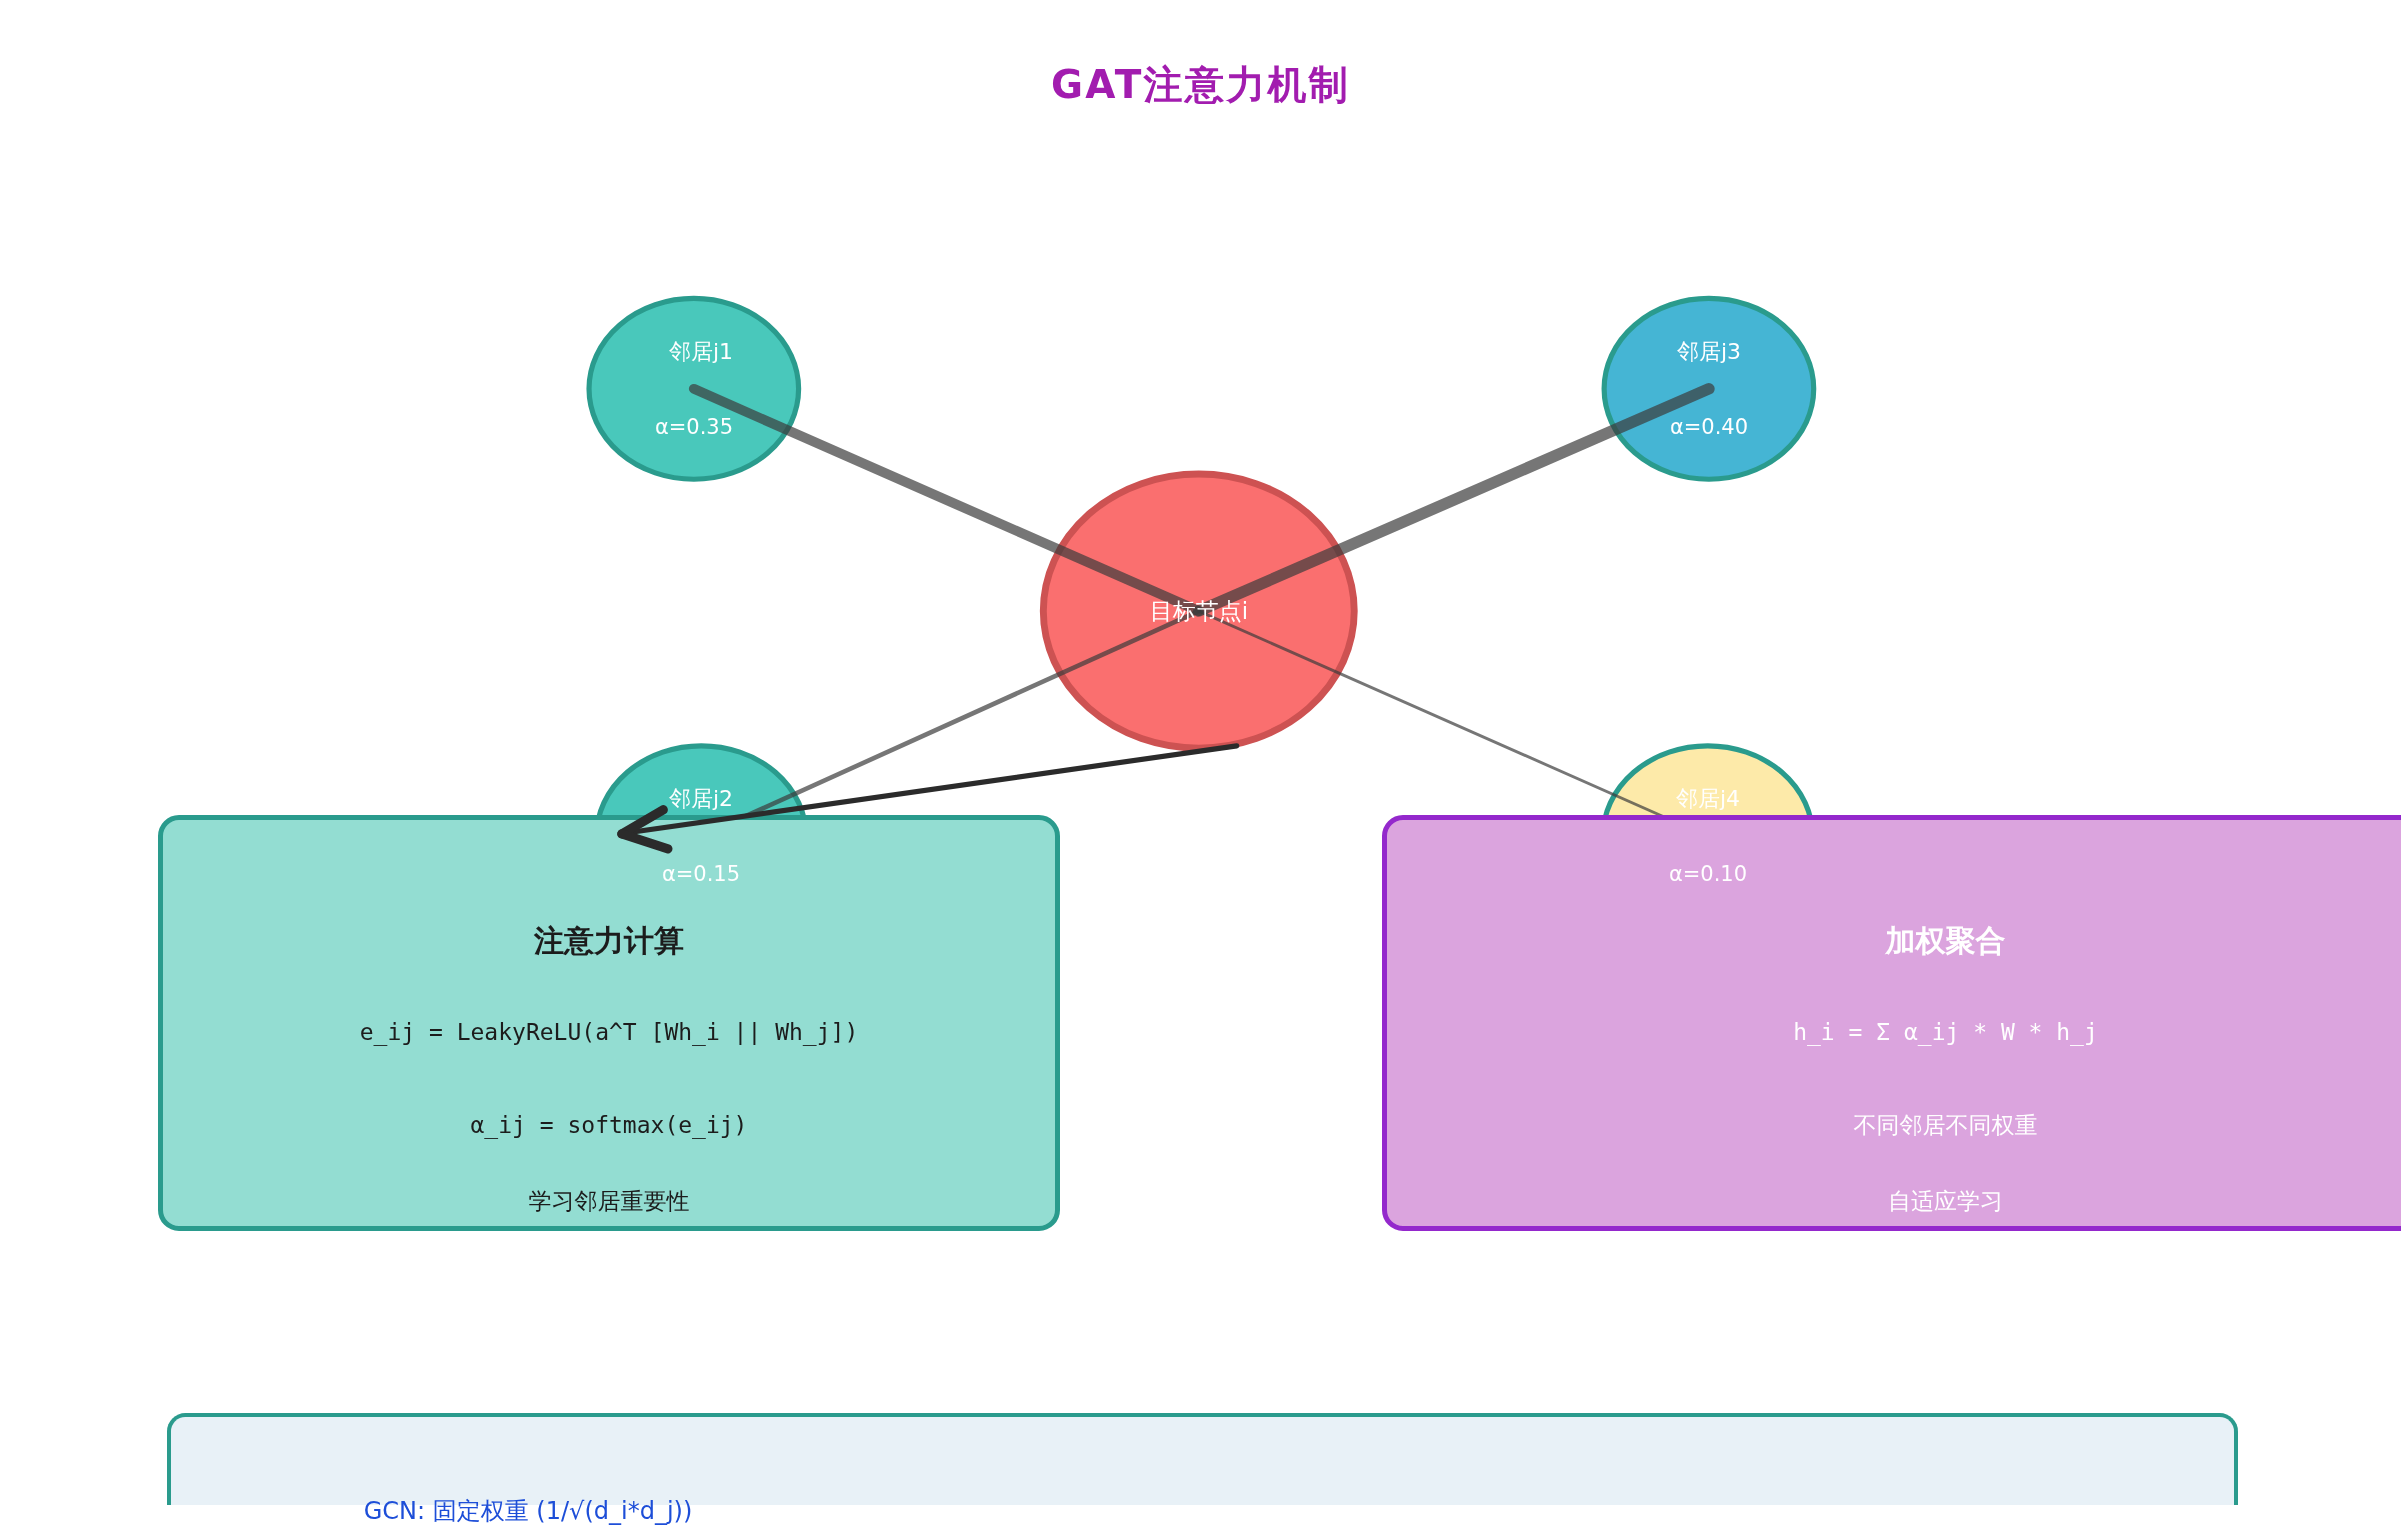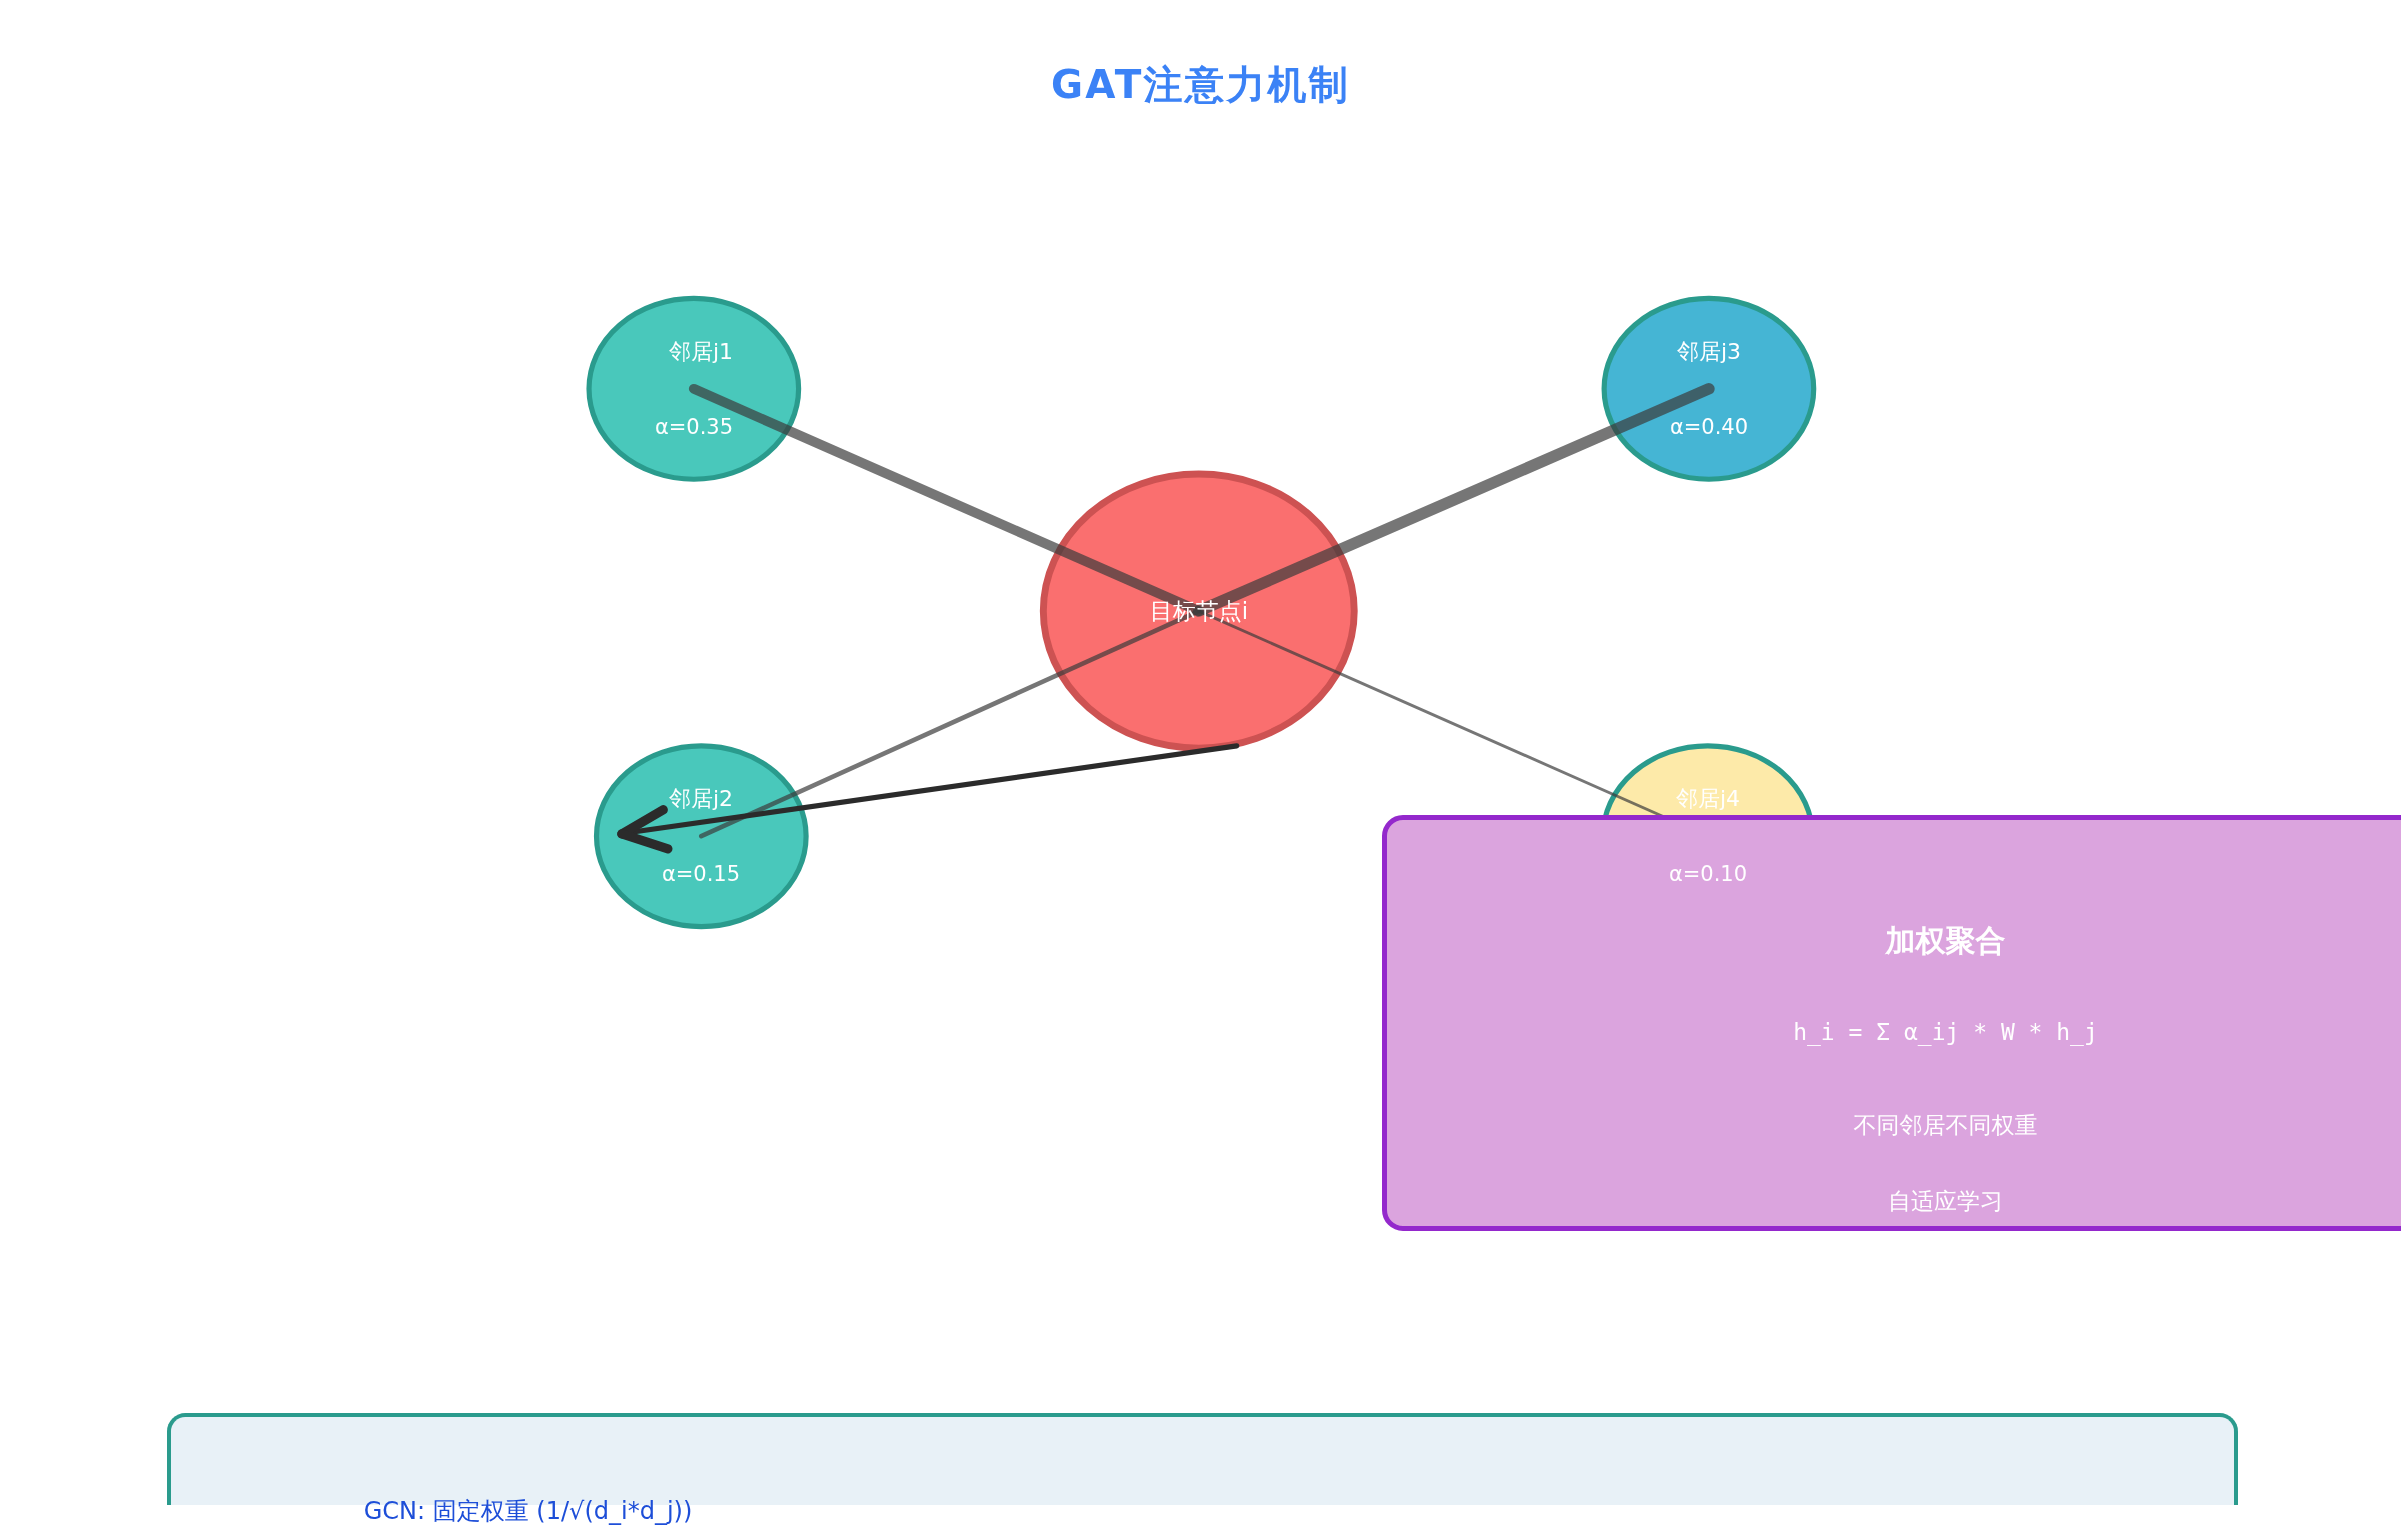--- a/index.html
+++ b/index.html
@@ -1,20 +1,20 @@
 <!DOCTYPE html>
 <html style="font-size:9.2px"><head>
 <meta charset="utf-8">
 <style>
   html,body{margin:0;padding:0;background:#ffffff;}
   .canvas{position:relative;width:2401px;height:1540px;background:#ffffff;overflow:hidden;
           font-family:"DejaVu Sans",sans-serif;color:#1c1c1c;}
   .layer{position:absolute;left:0;top:0;width:2401px;height:1540px;}
   .figure-title{position:absolute;left:0;top:58px;width:2401px;text-align:center;
-                font-size:39px;font-weight:600;letter-spacing:2.3px;color:#3b82f6;}
+                font-size:39px;font-weight:600;letter-spacing:2.3px;color:#a21caf;}
   
   .box{position:absolute;box-sizing:border-box;}
   .box-attention{left:158px;top:815px;width:902px;height:416px;background:#93ddd2;
                  border:5.8px solid #2a9b8d;border-radius:21px;}
   .box-aggregation{left:1342px;top:815px;width:1127px;height:416px;background:#dba4de;
                    border:5.8px solid #9428cc;border-radius:21px;color:#ffffff;margin-left:40px;}
   .box-comparison{left:167px;top:1413px;width:2071px;height:92px;background:#e8f1f7;
                   border:4.6px solid #2a9b8d;border-bottom:none;border-radius:18.4px 18.4px 0 0;}
   .box-line{position:absolute;left:0;width:100%;text-align:center;}
   .bl-title{top:101px;font-size:30px;font-weight:bold;line-height:40px;}
@@ -51,20 +51,26 @@
     <ellipse cx="1218" cy="1452" rx="182" ry="157" fill="#49c8bb" stroke="#2a9b8d" stroke-width="9"></ellipse>
     <ellipse cx="2966" cy="1452" rx="182" ry="157" fill="#fdeaa9" stroke="#2a9b8d" stroke-width="9"></ellipse>
     <ellipse cx="2082" cy="1061" rx="270" ry="238" fill="#fa6f6f" stroke="#cd5252" stroke-width="12"></ellipse>
 
     <line x1="1205" y1="675" x2="2082" y2="1061" stroke="rgba(60,60,60,0.70)" stroke-width="17" stroke-linecap="round"></line>
     <line x1="2968" y1="675" x2="2082" y2="1061" stroke="rgba(60,60,60,0.70)" stroke-width="20" stroke-linecap="round"></line>
     <line x1="1218" y1="1452" x2="2082" y2="1061" stroke="rgba(60,60,60,0.70)" stroke-width="8" stroke-linecap="round"></line>
     <line x1="2966" y1="1452" x2="2082" y2="1061" stroke="rgba(60,60,60,0.70)" stroke-width="5" stroke-linecap="round"></line>
   </svg>
 
+  <div class="box box-attention">
+    <div class="box-line bl-title">注意力计算</div>
+    <div class="box-line bl-f1">e_ij = LeakyReLU(a^T [Wh_i || Wh_j])</div>
+    <div class="box-line bl-f2">α_ij = softmax(e_ij)</div>
+    <div class="box-line bl-note">学习邻居重要性</div>
+  </div>
 
   <div class="box box-aggregation">
     <div class="box-line bl-title">加权聚合</div>
     <div class="box-line bl-f1">h_i = Σ α_ij * W * h_j</div>
     <div class="box-line bl-f2">不同邻居不同权重</div>
     <div class="box-line bl-note">自适应学习</div>
   </div>
 
   <div class="box box-comparison"></div>
   <div class="cmp-text cmp-gcn">GCN: 固定权重 (1/√(d_i*d_j))</div>

